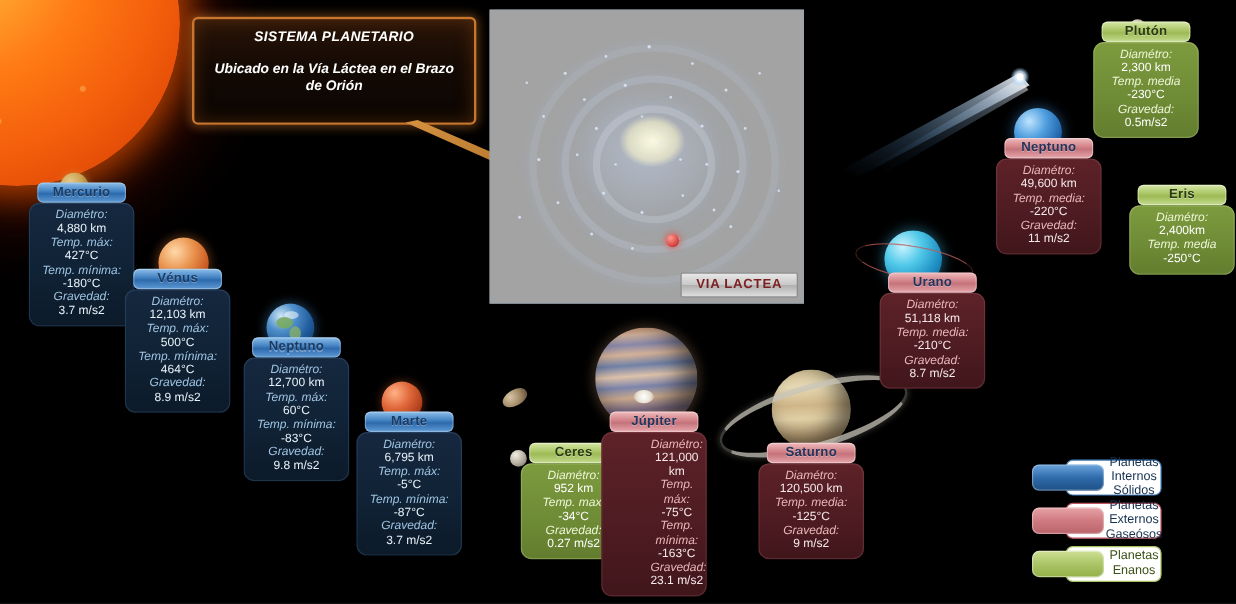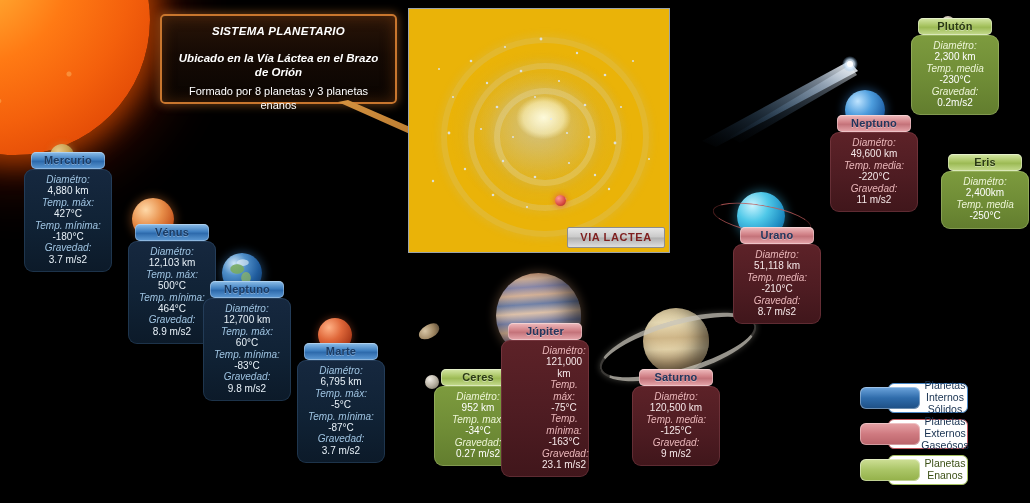--- a/index.html
+++ b/index.html
@@ -71,21 +71,21 @@
       padding:9px 10px 0;text-align:center;color:#fff;}
   #title-box .t1{font-size:11.5px;font-weight:bold;font-style:italic;letter-spacing:.3px;}
   #title-box .t2{font-size:11.5px;font-weight:bold;font-style:italic;margin-top:14px;line-height:1.25;}
   #title-box .t3{font-size:11px;margin-top:4px;line-height:1.3;}
 
   
   #pointer{position:absolute;left:338px;top:100px;width:232px;height:100px;pointer-events:none;}
 
   
   #galaxy{position:absolute;left:408px;top:8px;width:262px;height:245px;
-      background:#eab308;border:1px solid #9aa3ab;box-sizing:border-box;overflow:hidden;}
+      background:#a3a3a3;border:1px solid #9aa3ab;box-sizing:border-box;overflow:hidden;}
   .gx{position:absolute;border-radius:50%;}
   #gal-core{left:50%;top:50%;transform:translate(-50%,-50%);width:230px;height:222px;
       background:
         radial-gradient(ellipse 16% 13% at 52% 44%, rgba(255,253,225,.95) 0%, rgba(255,248,200,.55) 55%, transparent 75%),
         radial-gradient(ellipse 38% 34% at 50% 48%, rgba(205,220,245,.38) 0%, transparent 72%),
         radial-gradient(ellipse 50% 47% at 50% 50%, rgba(150,175,215,.22) 0%, transparent 78%);
       border-radius:50%;}
   .arm{position:absolute;left:50%;top:50%;border-radius:50%;
       border:6px solid rgba(190,210,240,.16);
       box-shadow:0 0 9px 2px rgba(170,200,240,.12);}
@@ -120,21 +120,20 @@
 </head>
 <body>
 
 <div id="stage">
 
   <div class="sun"></div>
 
   <div id="title-box">
     <div class="t1">SISTEMA PLANETARIO</div>
     <div class="t2">Ubicado en la Vía Láctea en el Brazo de Orión</div>
-    <div class="t3">Formado por 8 planetas  y 3 planetas enanos</div>
   </div>
 
   <svg id="pointer" viewBox="0 0 232 100">
     <defs>
       <linearGradient id="ptg" x1="0" y1="0" x2="1" y2="1">
         <stop offset="0%" stop-color="#d4913f"></stop>
         <stop offset="100%" stop-color="#8a5519"></stop>
       </linearGradient>
     </defs>
     <polygon points="0,2 10,0 226,94 220,100" fill="url(#ptg)"></polygon>
@@ -285,21 +284,21 @@
       </div>
       <div class="row">
         <span class="lbl">Temp. mínima:</span>
         <span class="val">-180°C</span>
       </div>
       <div class="row">
         <span class="lbl">Gravedad:</span>
         <span class="val">3.7 m/s2</span>
       </div>
     </div>
-  <div class="card c-blue" style="left:128px;top:241px;">
+  <div class="card c-blue" style="left:104px;top:241px;">
       <div class="hdr">Vénus</div>
       <div class="row">
         <span class="lbl">Diamétro:</span>
         <span class="val">12,103 km</span>
       </div>
       <div class="row">
         <span class="lbl">Temp. máx:</span>
         <span class="val">500°C</span>
       </div>
       <div class="row">
@@ -357,21 +356,21 @@
       </div>
       <div class="row">
         <span class="lbl">Temp. max:</span>
         <span class="val">-34°C</span>
       </div>
       <div class="row">
         <span class="lbl">Gravedad:</span>
         <span class="val">0.27 m/s2</span>
       </div>
     </div>
-  <div class="card c-red" style="left:501px;top:340px;padding-left:41px;">
+  <div class="card c-red" style="left:501px;top:360px;padding-left:41px;">
       <div class="hdr">Júpiter</div>
       <div class="row">
         <span class="lbl">Diamétro:</span>
         <span class="val">121,000 km</span>
       </div>
       <div class="row">
         <span class="lbl">Temp. máx:</span>
         <span class="val">-75°C</span>
       </div>
       <div class="row">
@@ -433,21 +432,21 @@
       <div class="row">
         <span class="lbl">Diamétro:</span>
         <span class="val">2,300 km</span>
       </div>
       <div class="row">
         <span class="lbl">Temp. media</span>
         <span class="val">-230°C</span>
       </div>
       <div class="row">
         <span class="lbl">Gravedad:</span>
-        <span class="val">0.2m/s2</span>
+        <span class="val">0.5m/s2</span>
       </div>
     </div>
   <div class="card c-green" style="left:941px;top:171px;">
       <div class="hdr">Eris</div>
       <div class="row">
         <span class="lbl">Diamétro:</span>
         <span class="val">2,400km</span>
       </div>
       <div class="row">
         <span class="lbl">Temp. media</span>

